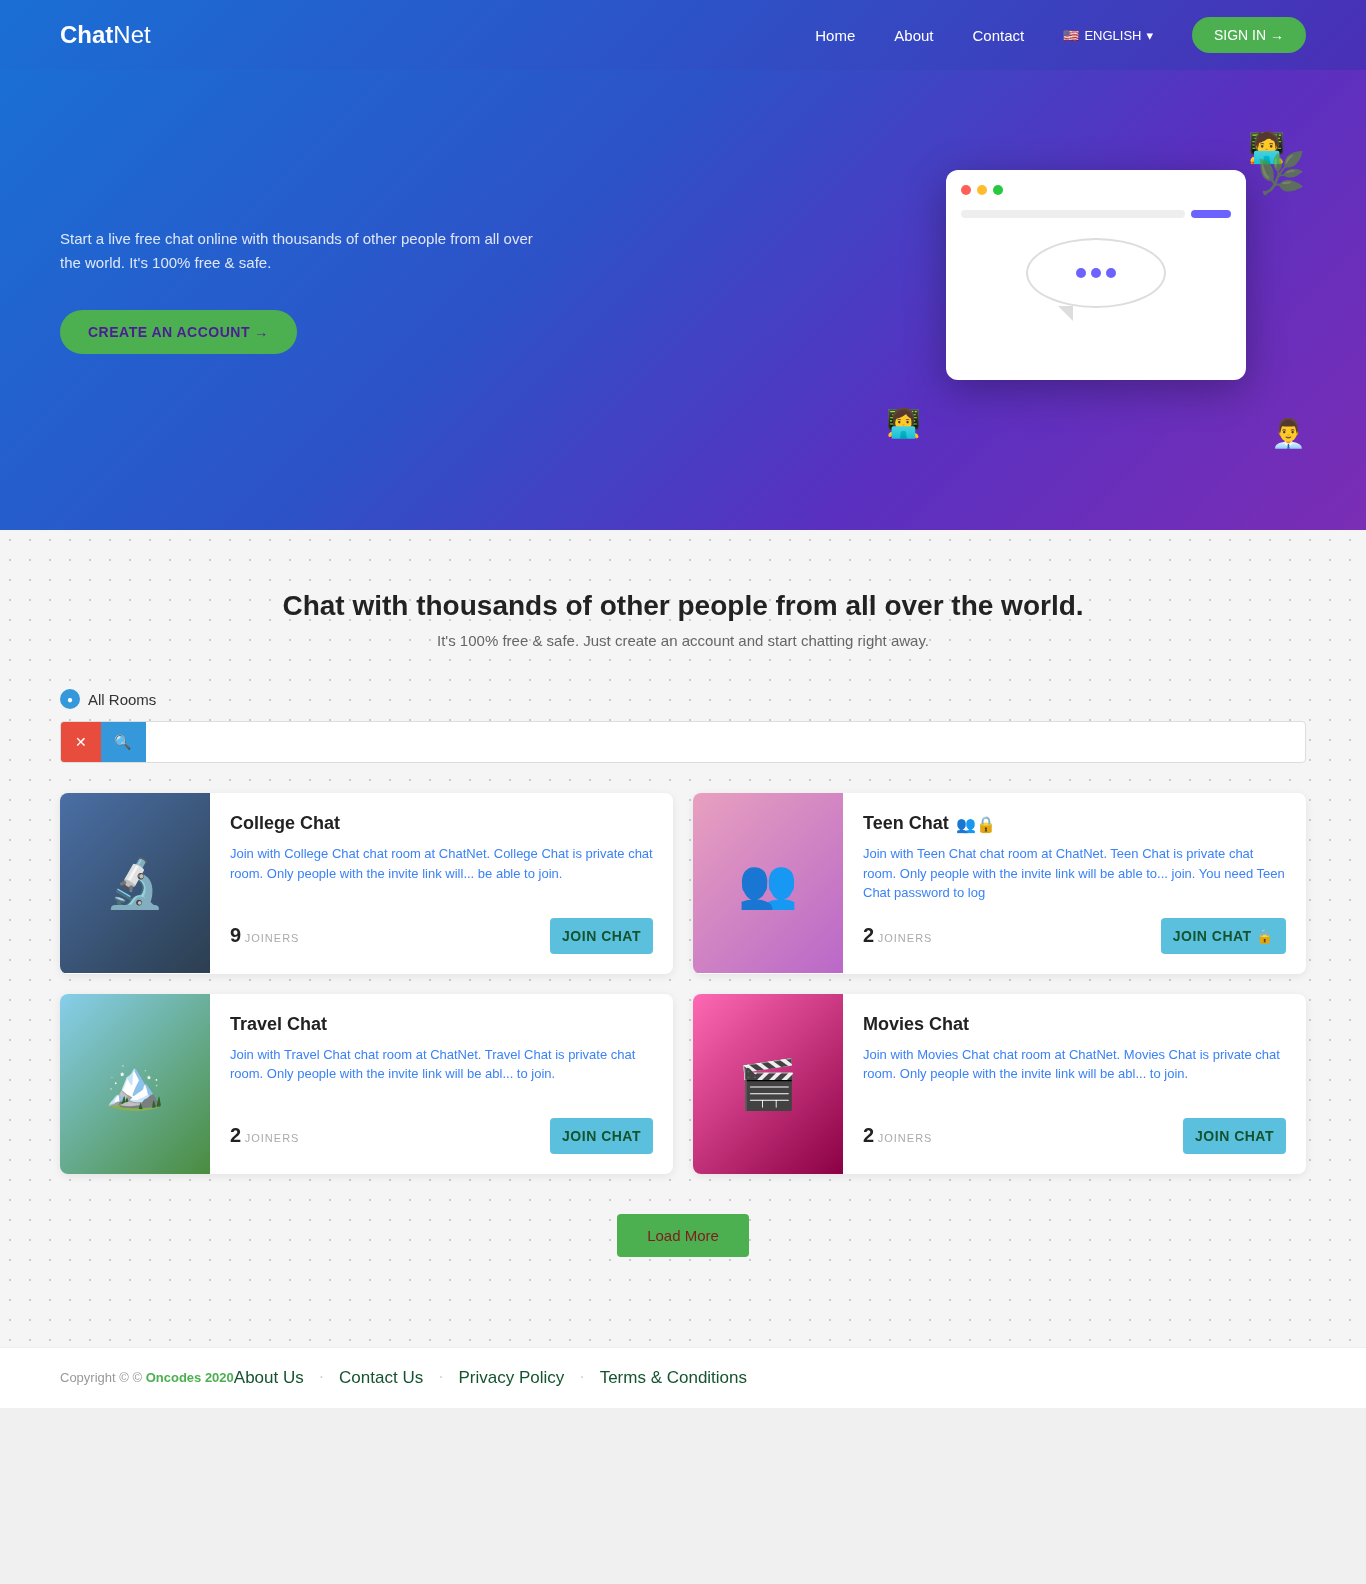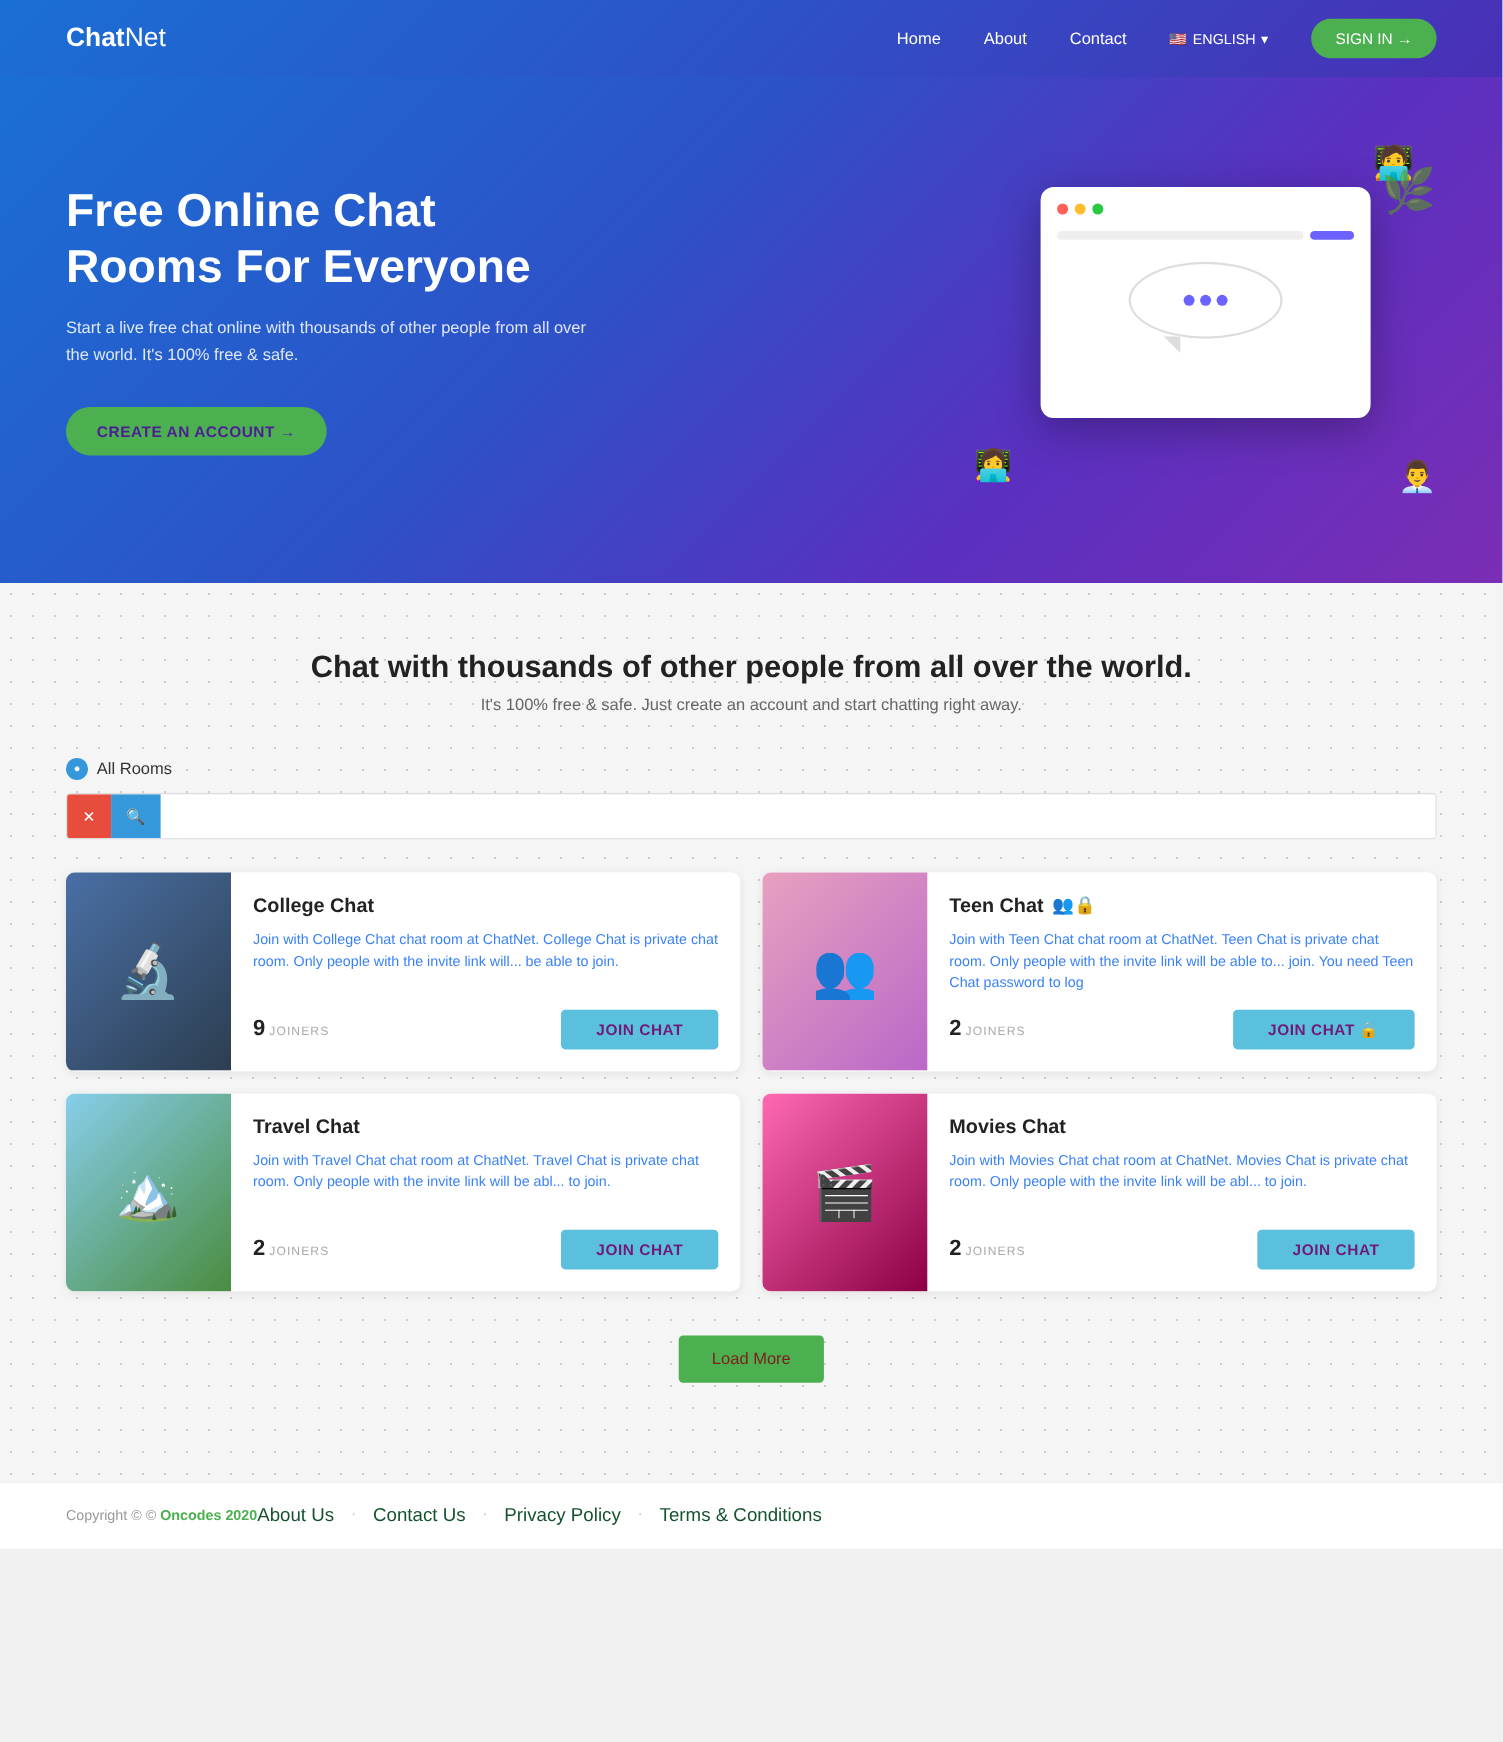--- a/index.html
+++ b/index.html
@@ -242,21 +242,21 @@
       flex: 1;
       display: flex;
       flex-direction: column;
     }
     .room-name {
       font-size: 18px;
       font-weight: 700;
       color: #222;
       margin-bottom: 10px;
       display: flex;
-      align-items: flex-start;
+      align-items: flex-end;
       gap: 8px;
     }
     .room-description {
       font-size: 13px;
       color: #3b82f6;
       line-height: 1.5;
       flex: 1;
       overflow: hidden;
       display: -webkit-box;
       -webkit-line-clamp: 3;
@@ -269,23 +269,23 @@
       margin-top: 15px;
     }
     .joiners {
       font-size: 13px;
       color: #333;
     }
     .joiners strong { font-size: 20px; font-weight: 700; color: #222; }
     .joiners span { font-size: 11px; color: #aaa; letter-spacing: 1px; text-transform: uppercase; }
     .join-btn {
       background: #5bc0de;
-      color: #701a75;
-      border: none;
-      padding: 10px 32px;
+      color: #14532d;
+      border: none;
+      padding: 10px 12px;
       border-radius: 4px;
       font-size: 14px;
       font-weight: 600;
       cursor: pointer;
       text-transform: uppercase;
       letter-spacing: 0.5px;
     }
     .join-btn.locked { background: #5bc0de; }
 
     
@@ -331,21 +331,20 @@
       <span>🇺🇸</span>
       <span>ENGLISH</span>
       <span>▾</span>
     </span>
     <button class="sign-in-btn">SIGN IN →</button>
   </div>
 </nav>
 
 <section class="hero">
   <div class="hero-text">
-    <h1>Free Online Chat Rooms For Everyone</h1>
     <p>Start a live free chat online with thousands of other people from all over the world. It's 100% free &amp; safe.</p>
     <button class="create-account-btn">CREATE AN ACCOUNT →</button>
   </div>
   <div class="hero-illustration">
     <div class="window-card">
       <div class="window-dots">
         <div class="dot red"></div>
         <div class="dot yellow"></div>
         <div class="dot green"></div>
       </div>

